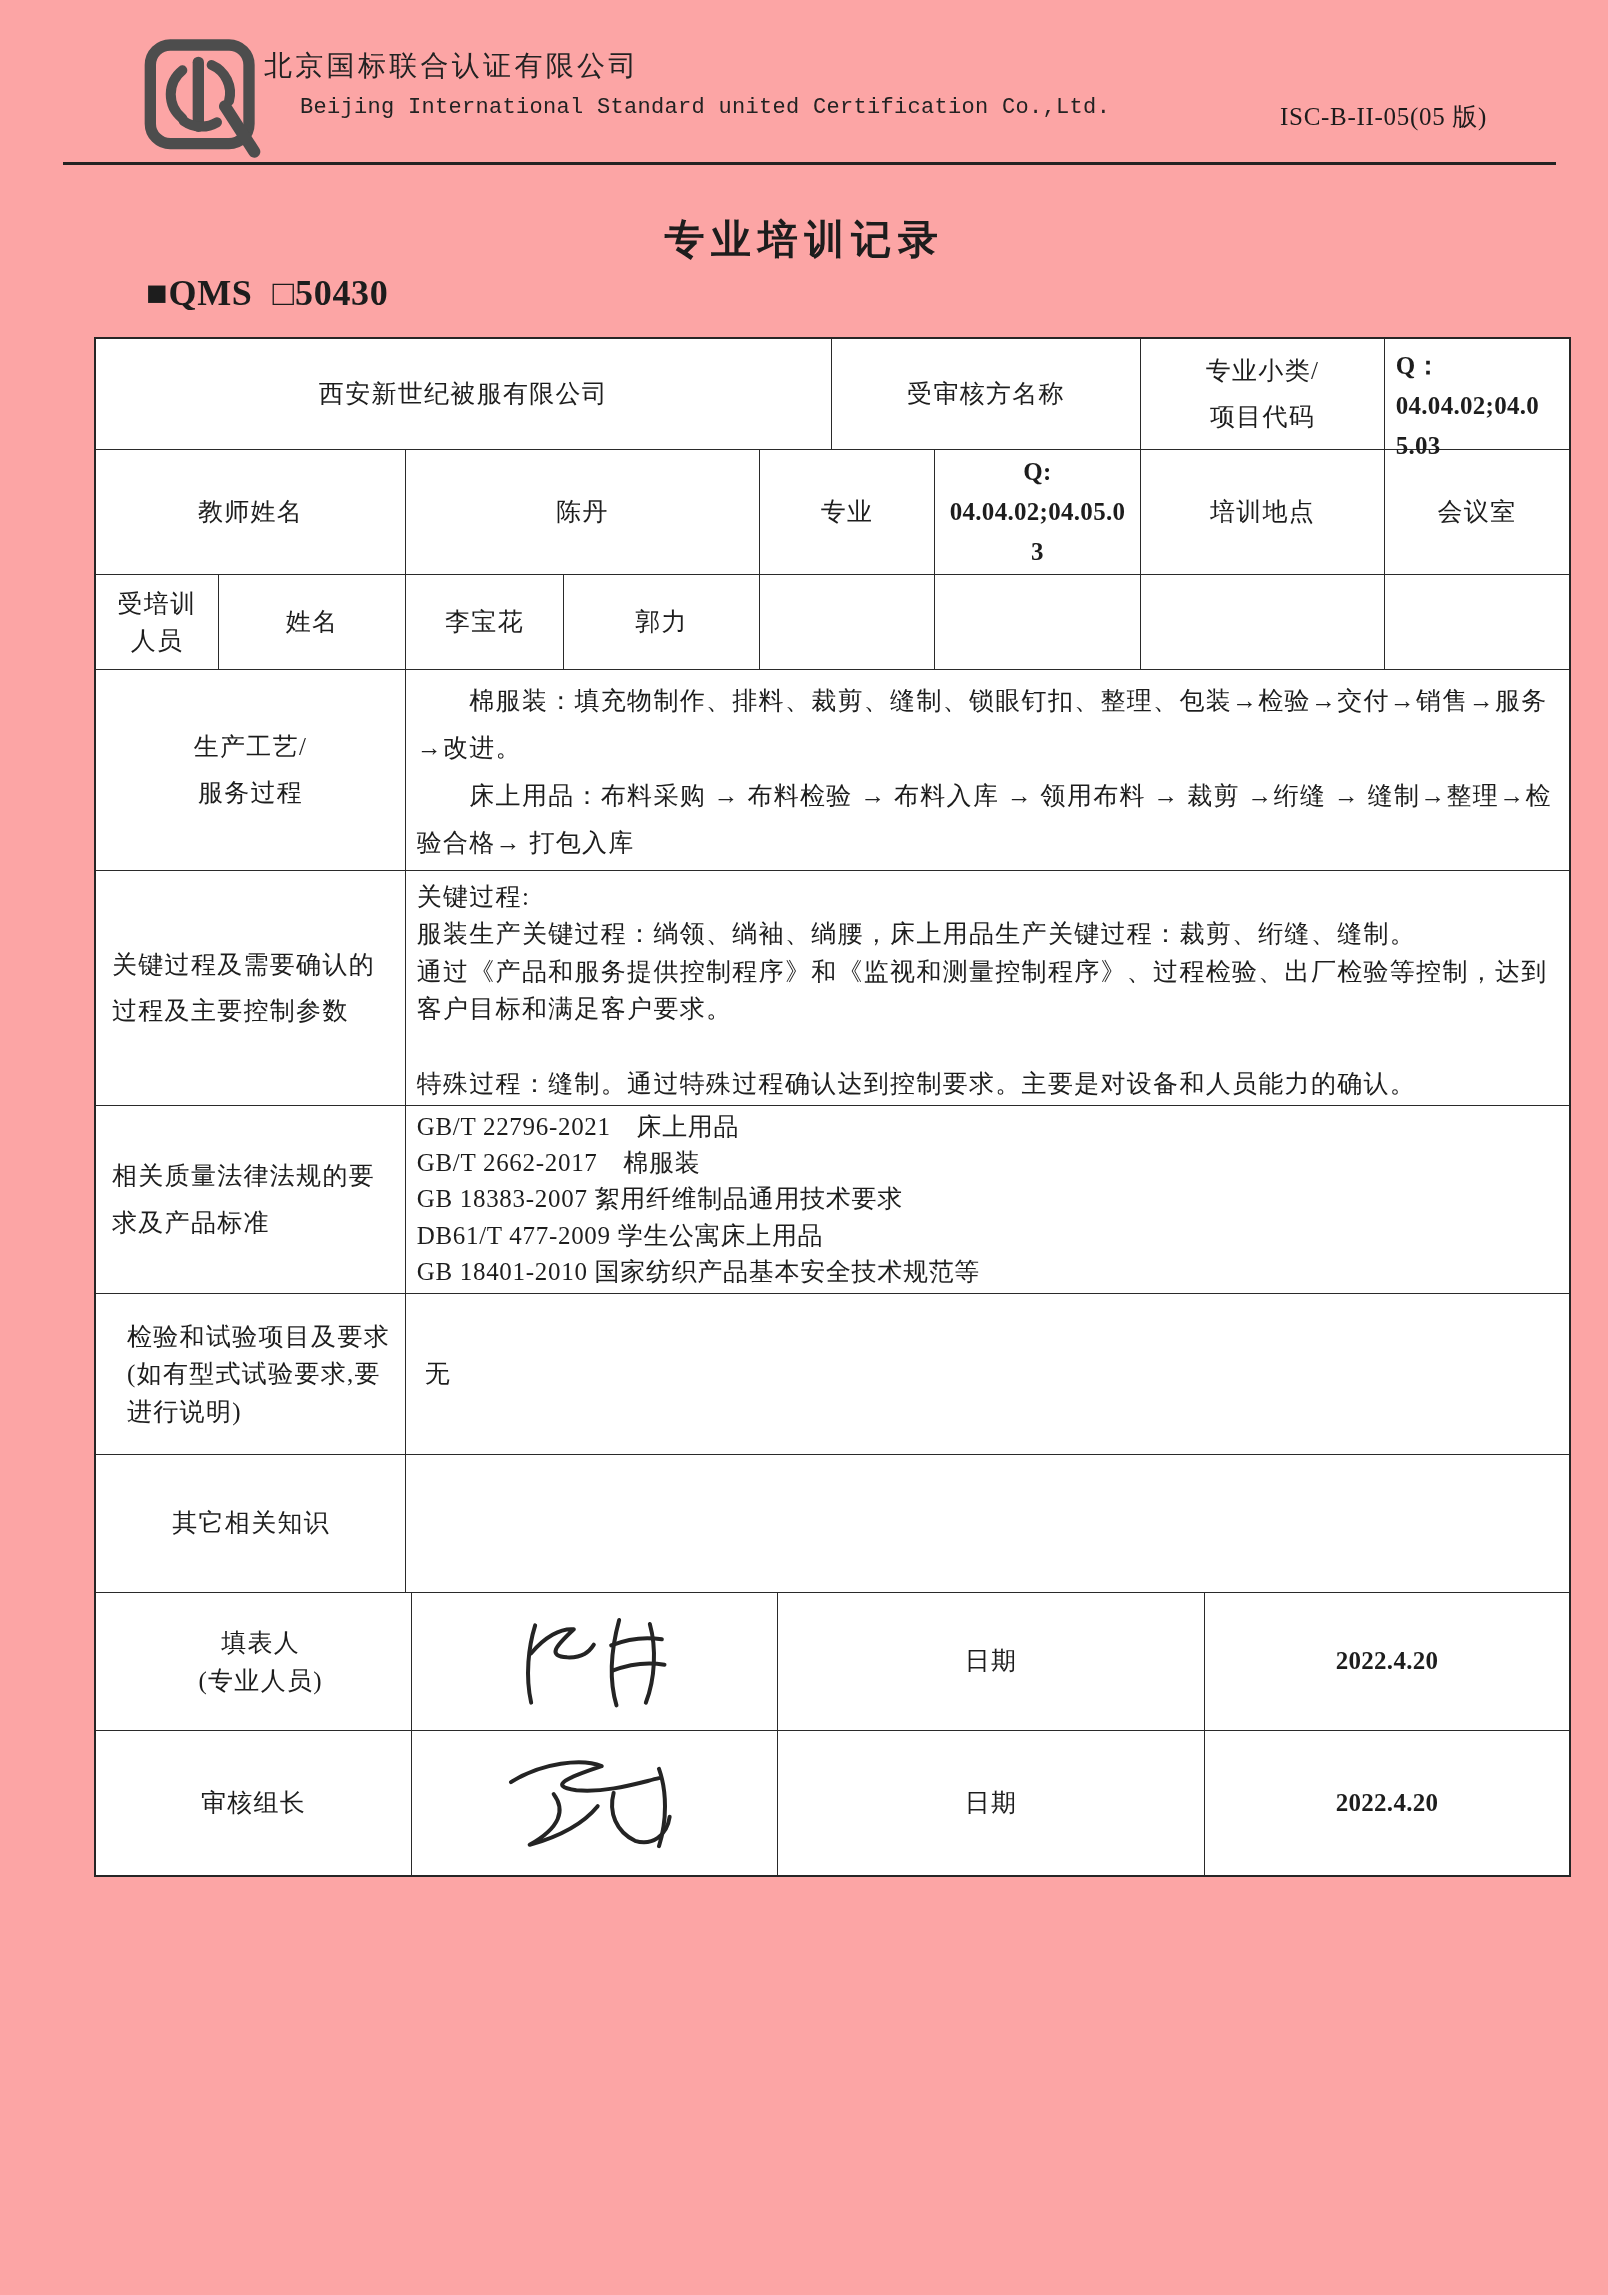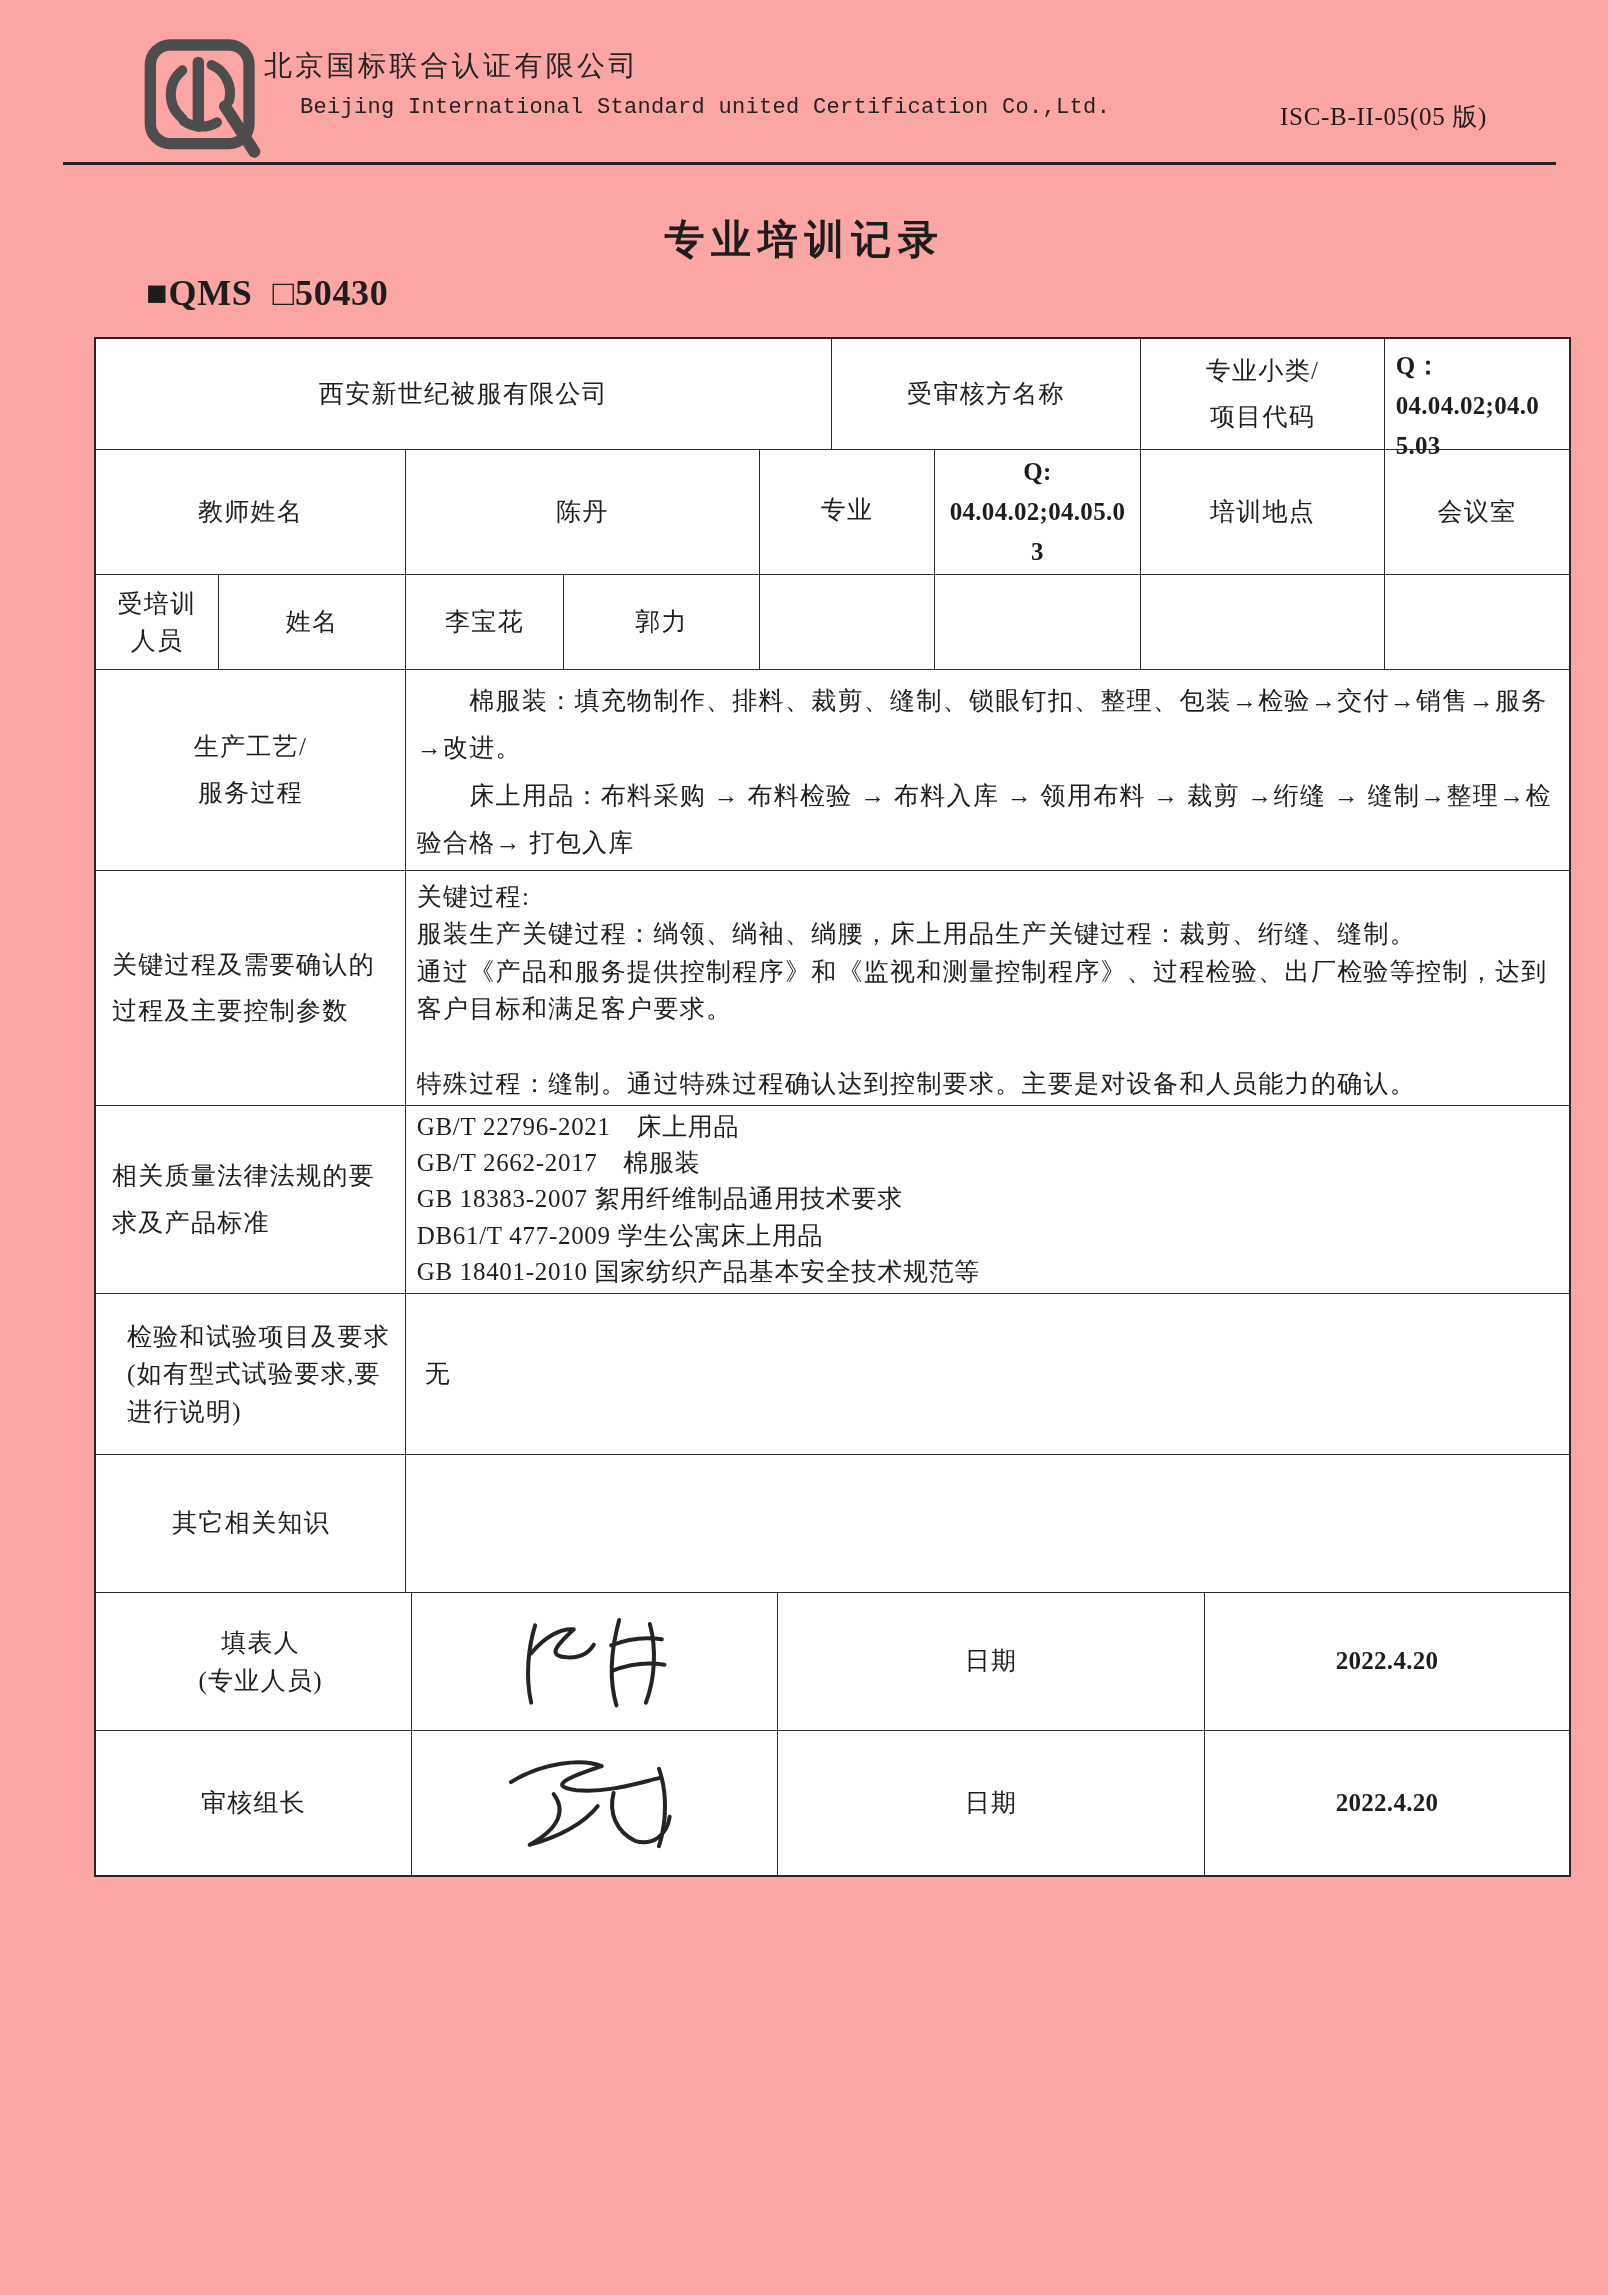--- a/index.html
+++ b/index.html
@@ -104,21 +104,21 @@
       <div class="tcell" style="width:309px;height:110px;">受审核方名称</div>
       <div class="tcell pre" style="width:244px;height:110px;">专业小类/
 项目代码</div>
       <div class="tcell pre bold codewrap left top" style="width:185px;height:110px;">Q：
 04.04.02;04.05.03</div>
     </div>
 
     <div class="trow">
       <div class="tcell" style="width:309px;height:124px;">教师姓名</div>
       <div class="tcell" style="width:354px;height:124px;">陈丹</div>
-      <div class="tcell" style="width:175px;height:124px;font-family:Liberation Mono, monospace;">专业</div>
+      <div class="tcell" style="width:175px;height:124px;">专业</div>
       <div class="tcell pre bold codewrap" style="width:206px;height:124px;">Q:
 04.04.02;04.05.03</div>
       <div class="tcell" style="width:244px;height:124px;">培训地点</div>
       <div class="tcell" style="width:185px;height:124px;">会议室</div>
     </div>
 
     <div class="trow">
       <div class="tcell pre tight" style="width:122px;height:94px;">受培训
 人员</div>
       <div class="tcell" style="width:187px;height:94px;">姓名</div>

